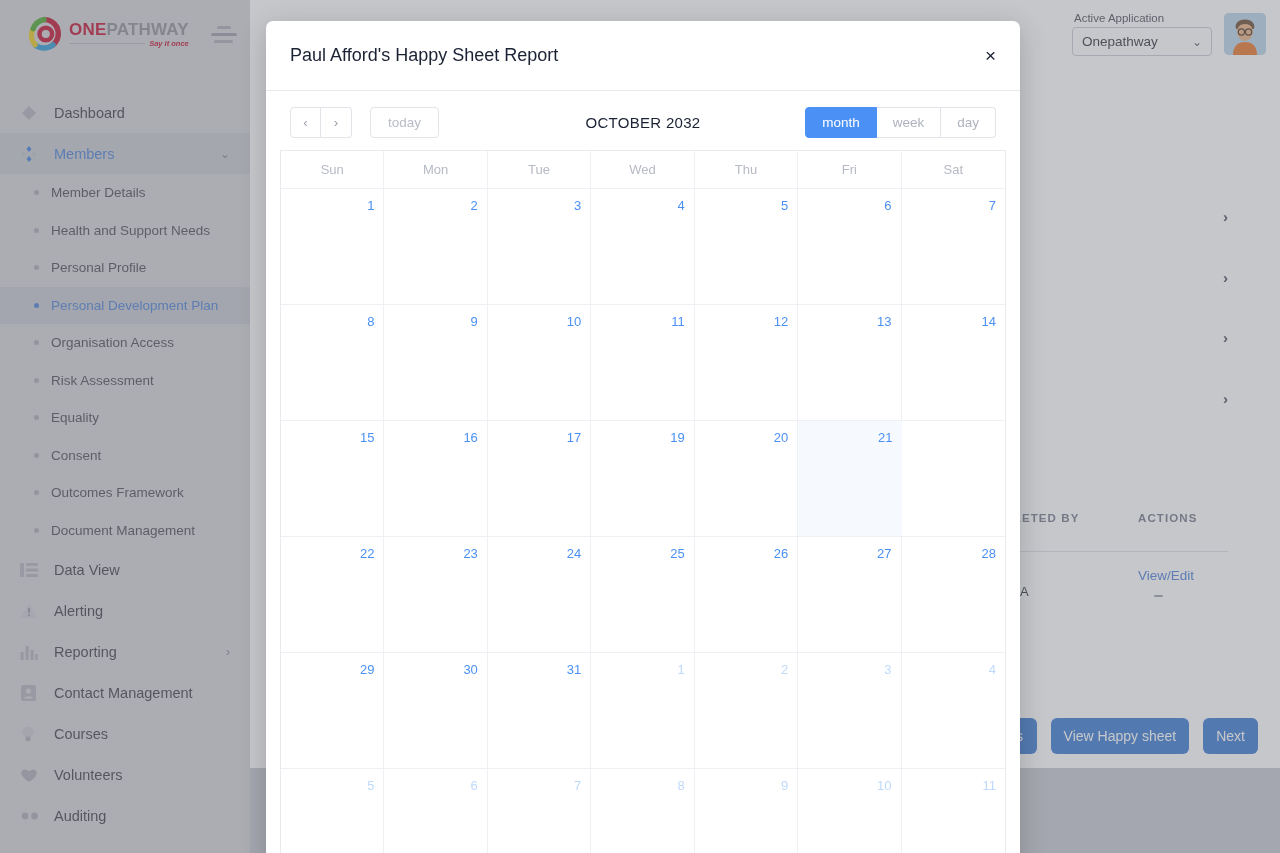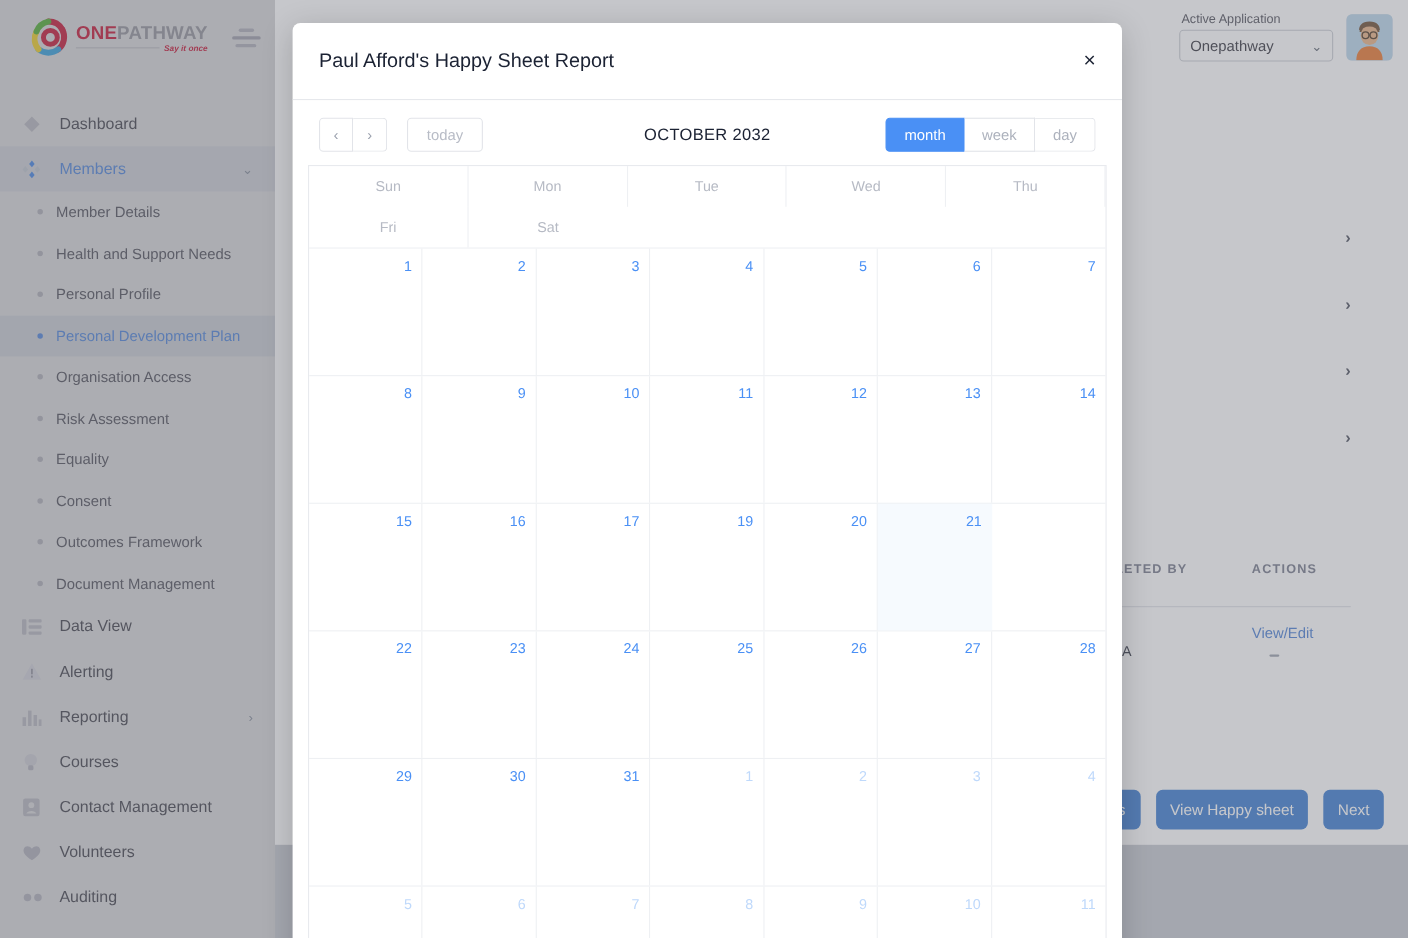--- a/index.html
+++ b/index.html
@@ -100,21 +100,21 @@
   .tb-btn.today { border-radius: 4px; margin-left: 18px; color: #b8bcc6; padding: 0 17px; }
   .cal-title { position: absolute; left: 0; right: 0; text-align: center; font-size: 15px; color: #1b2233; letter-spacing: .3px; pointer-events: none; }
   .view-group { margin-left: auto; display: flex; position: relative; z-index: 1; }
   .view-btn { height: 31px; border: 1px solid #e2e4e9; background: #fff; font-size: 13.5px; color: #adb2bd; font-family: inherit; cursor: pointer; padding: 0 16px; }
   .view-btn:first-child { border-radius: 4px 0 0 4px; text-align: center; }
   .view-btn:last-child { border-radius: 0 4px 4px 0; }
   .view-btn + .view-btn { border-left: none; }
   .view-btn.sel { background: #4a90f5; border-color: #4a90f5; color: #fff; }
 
   .cal { margin: 0 14px; border: 1px solid #e8eaee; border-top: 1px solid #e8eaee; }
-  .cal-dow { display: grid; grid-template-columns: repeat(5, 1fr); }
+  .cal-dow { display: grid; grid-template-columns: repeat(7, 1fr); }
   .cal-dow div { height: 37px; display: flex; align-items: center; justify-content: center; font-size: 13px; color: #b6bac4; border-right: 1px solid #eef0f3; }
   .cal-dow div:last-child { border-right: none; }
   .cal-weeks { }
   .cal-week { display: grid; grid-template-columns: repeat(7, 1fr); border-top: 1px solid #eef0f3; }
   .cal-cell { height: 115px; border-right: 1px solid #eef0f3; padding: 7px 9px 0 0; text-align: right; }
   .cal-cell:last-child { border-right: none; }
   .cal-cell .d { font-size: 13px; color: #4a90f5; }
   .cal-cell.other .d { color: #bfd9fb; }
   .cal-cell.today-cell { background: #f6fafe; }
 </style>
@@ -249,37 +249,37 @@
               <rect x="10.5" y="6" width="3.2" height="10" fill="#b0b0b8"></rect>
               <rect x="15.2" y="10" width="2.6" height="6" fill="#b0b0b8"></rect>
             </svg>
           </span>
           <span class="lbl">Reporting</span>
           <span class="nav-caret">›</span>
         </div>
 
         <div class="nav-item">
           <span class="ico">
-            <svg width="16" height="18" viewBox="0 0 16 18">
-              <circle cx="8" cy="7" r="5.6" fill="#c4c4cc"></circle>
-              <rect x="5.6" y="11.6" width="4.8" height="4.6" rx="1.4" fill="#a9a9b4"></rect>
-            </svg>
-          </span>
-          <span class="lbl">Courses</span>
-        </div>
-
-        <div class="nav-item">
-          <span class="ico">
             <svg width="17" height="18" viewBox="0 0 17 18">
               <rect x="1" y="1" width="15" height="16" rx="2" fill="#b0b0b8"></rect>
               <circle cx="8.5" cy="7" r="2.6" fill="#d3d3d4"></circle>
               <path d="M4 14.5 C4.8 11.4 12.2 11.4 13 14.5 Z" fill="#d3d3d4"></path>
             </svg>
           </span>
           <span class="lbl">Contact Management</span>
+        </div>
+
+        <div class="nav-item">
+          <span class="ico">
+            <svg width="16" height="18" viewBox="0 0 16 18">
+              <circle cx="8" cy="7" r="5.6" fill="#c4c4cc"></circle>
+              <rect x="5.6" y="11.6" width="4.8" height="4.6" rx="1.4" fill="#a9a9b4"></rect>
+            </svg>
+          </span>
+          <span class="lbl">Courses</span>
         </div>
 
         <div class="nav-item">
           <span class="ico">
             <svg width="18" height="16" viewBox="0 0 18 16">
               <path d="M9 15 C2 10.5 0.5 7 1.8 4.3 C3 1.8 6.4 1.6 9 4.6 C11.6 1.6 15 1.8 16.2 4.3 C17.5 7 16 10.5 9 15 Z" fill="#a9a9b4"></path>
             </svg>
           </span>
           <span class="lbl">Volunteers</span>
         </div>

